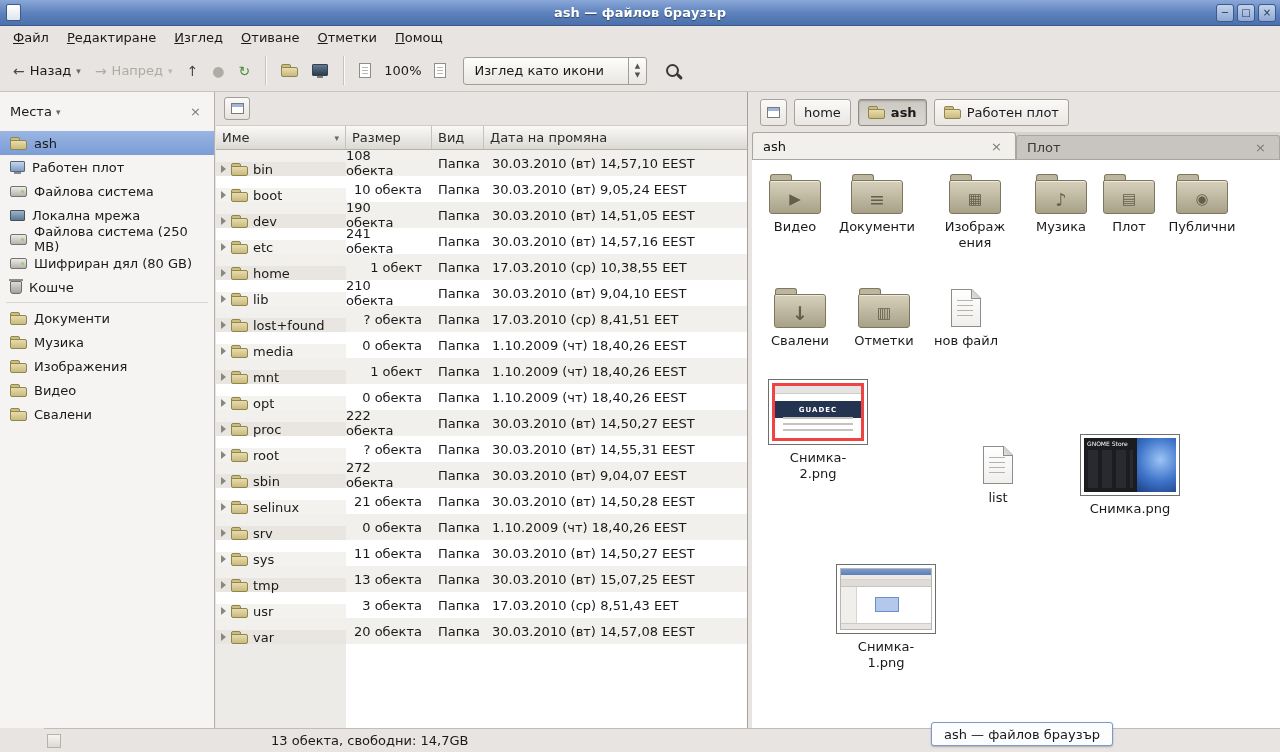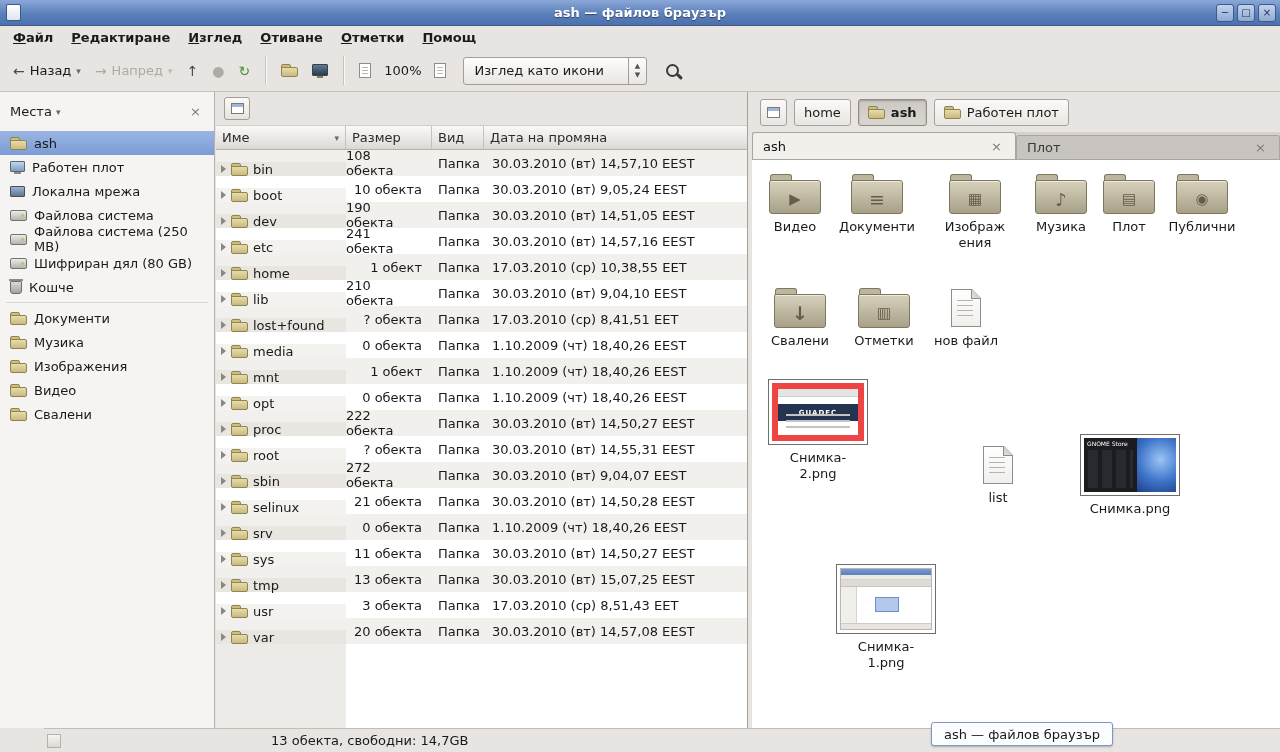--- a/index.html
+++ b/index.html
@@ -16,21 +16,21 @@
   .win-icon { width:15px; height:17px; margin-left:6px; background:linear-gradient(#fff,#dfe5ee);
     border:1px solid #3c5a8c; border-radius:2px; }
   .title-text { position:absolute; left:0; right:0; text-align:center; color:#fff; font-weight:bold;
     text-shadow:0 1px 1px rgba(0,0,0,.45); }
   .win-btns { position:absolute; right:4px; top:4px; display:flex; gap:3px; }
   .win-btn { width:18px; height:18px; border:1px solid #3c5a8c; border-radius:3px;
     background:linear-gradient(#c4d3ec,#8fa9d4); color:#1d3257; font-size:10px;
     display:flex; align-items:center; justify-content:center; line-height:1; }
   
   .menubar { position:absolute; top:26px; left:0; right:0; height:24px; display:flex;
-    align-items:stretch; padding-left:4px; background:#e7e4e1;font-weight:bold; }
+    align-items:stretch; padding-left:4px; background:#e7e4e1; }
   .menu-item { padding:4px 9px; }
   .menu-item::first-letter { text-decoration:underline; }
   
   .toolbar { position:absolute; top:50px; left:0; right:0; height:42px; display:flex;
     align-items:center; padding:0 6px; background:#e7e4e1; border-bottom:1px solid #c6c2bc; }
   .tb-btn { display:flex; align-items:center; gap:5px; padding:6px 7px; border-radius:3px; }
   .tb-btn .arrow { font-size:14px; color:#4a4a48; }
   .tb-btn.disabled, .tb-btn.disabled .arrow { color:#aeaba5; }
   .chev { font-size:9px; color:#6a6761; }
   .tb-btn.disabled .chev { color:#bcb9b3; }
@@ -146,21 +146,21 @@
   
   .file-big { width:30px; height:38px; background:linear-gradient(#ffffff,#f0efec); border:1px solid #8f8d89;
     position:relative; flex:none; margin:1px 0; }
   .file-big::before { content:''; position:absolute; top:-1px; right:-1px; width:9px; height:9px;
     background:linear-gradient(225deg,#fff 48%,#cfcdc9 50%,#e4e2de 100%); border-left:1px solid #8f8d89;
     border-bottom:1px solid #8f8d89; }
   .file-big::after { content:''; position:absolute; left:5px; right:7px; top:10px; height:20px;
     background:repeating-linear-gradient(#b5b3af 0 1px, transparent 1px 5px); }
   
   .thumb { background:#fff; border:1px solid #6e6e6c; padding:3px; flex:none; }
-  .t2-inner { width:92px; height:58px; background:#fff; border:6px solid #ef4444; position:relative; overflow:hidden; }
+  .t2-inner { width:92px; height:58px; background:#fff; border:3px solid #ef4444; position:relative; overflow:hidden; }
   .t2-head { height:8px; background:#e4e4e2; border-bottom:1px solid #cfcdc9; }
   .t2-band { margin-top:7px; height:17px; background:#233350; color:#fff; font-size:7px; font-weight:bold;
     display:flex; align-items:center; justify-content:center; letter-spacing:1px; }
   .t2-lines { position:absolute; left:8px; right:8px; bottom:5px; height:16px;
     background:repeating-linear-gradient(#c5c3bf 0 2px, transparent 2px 6px); }
   .t3-inner { width:92px; height:54px; display:flex; overflow:hidden; background:#151619; position:relative; }
   .t3-left { width:58%; background:#1b1c20; position:relative; }
   .t3-left::after { content:''; position:absolute; left:4px; right:4px; top:12px; bottom:4px;
     background:repeating-linear-gradient(90deg,#2d2e33 0 10px, #1b1c20 10px 14px),
                repeating-linear-gradient(#2d2e33 0 10px, #1b1c20 10px 14px); opacity:.8; }
@@ -261,26 +261,26 @@
   </div>
   <div class="side-item selected">
     <span class="ifolder"></span>
     <span>ash</span>
   </div>
   <div class="side-item">
     <span class="idesktop"></span>
     <span>Работен плот</span>
   </div>
   <div class="side-item">
+    <span class="idrive"></span>
+    <span>Файлова система</span>
+  </div>
+  <div class="side-item">
     <span class="inet"></span>
     <span>Локална мрежа</span>
-  </div>
-  <div class="side-item">
-    <span class="idrive"></span>
-    <span>Файлова система</span>
   </div>
   <div class="side-item">
     <span class="idrive"></span>
     <span>Файлова система (250 MB)</span>
   </div>
   <div class="side-item">
     <span class="idrive"></span>
     <span>Шифриран дял (80 GB)</span>
   </div>
   <div class="side-item">

